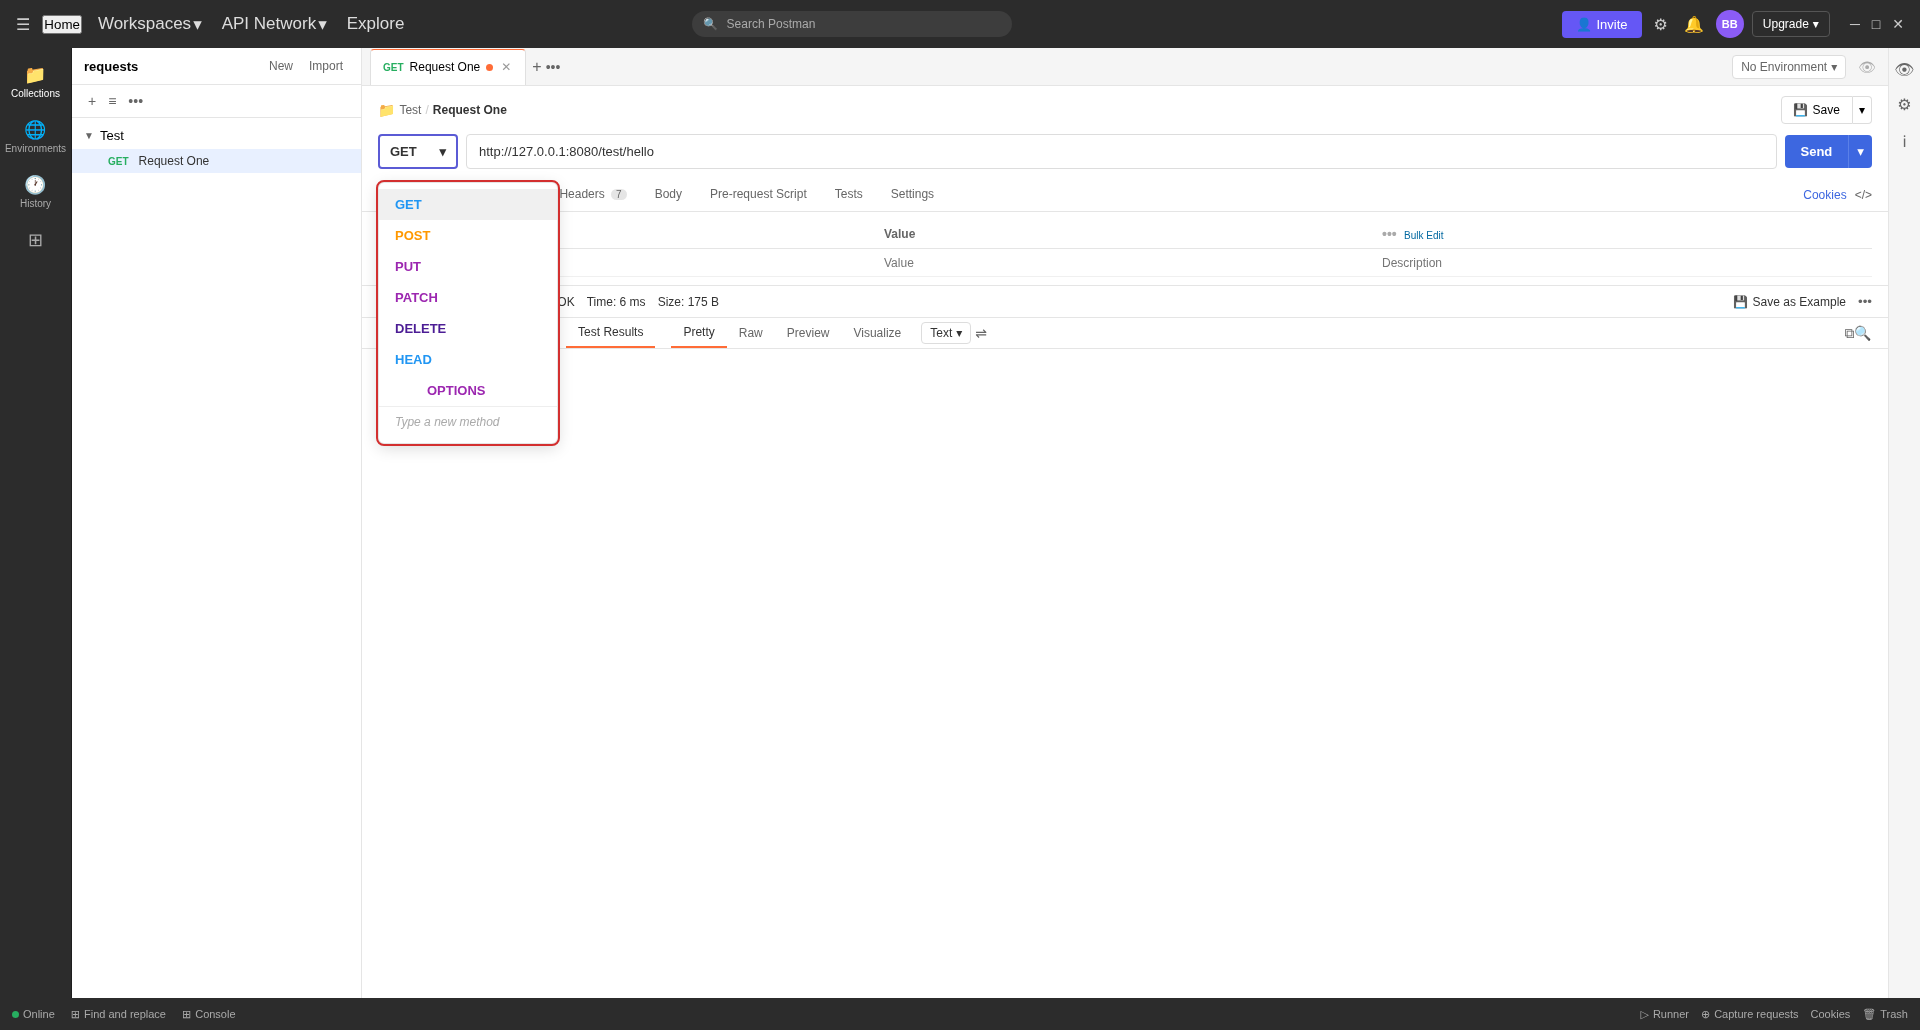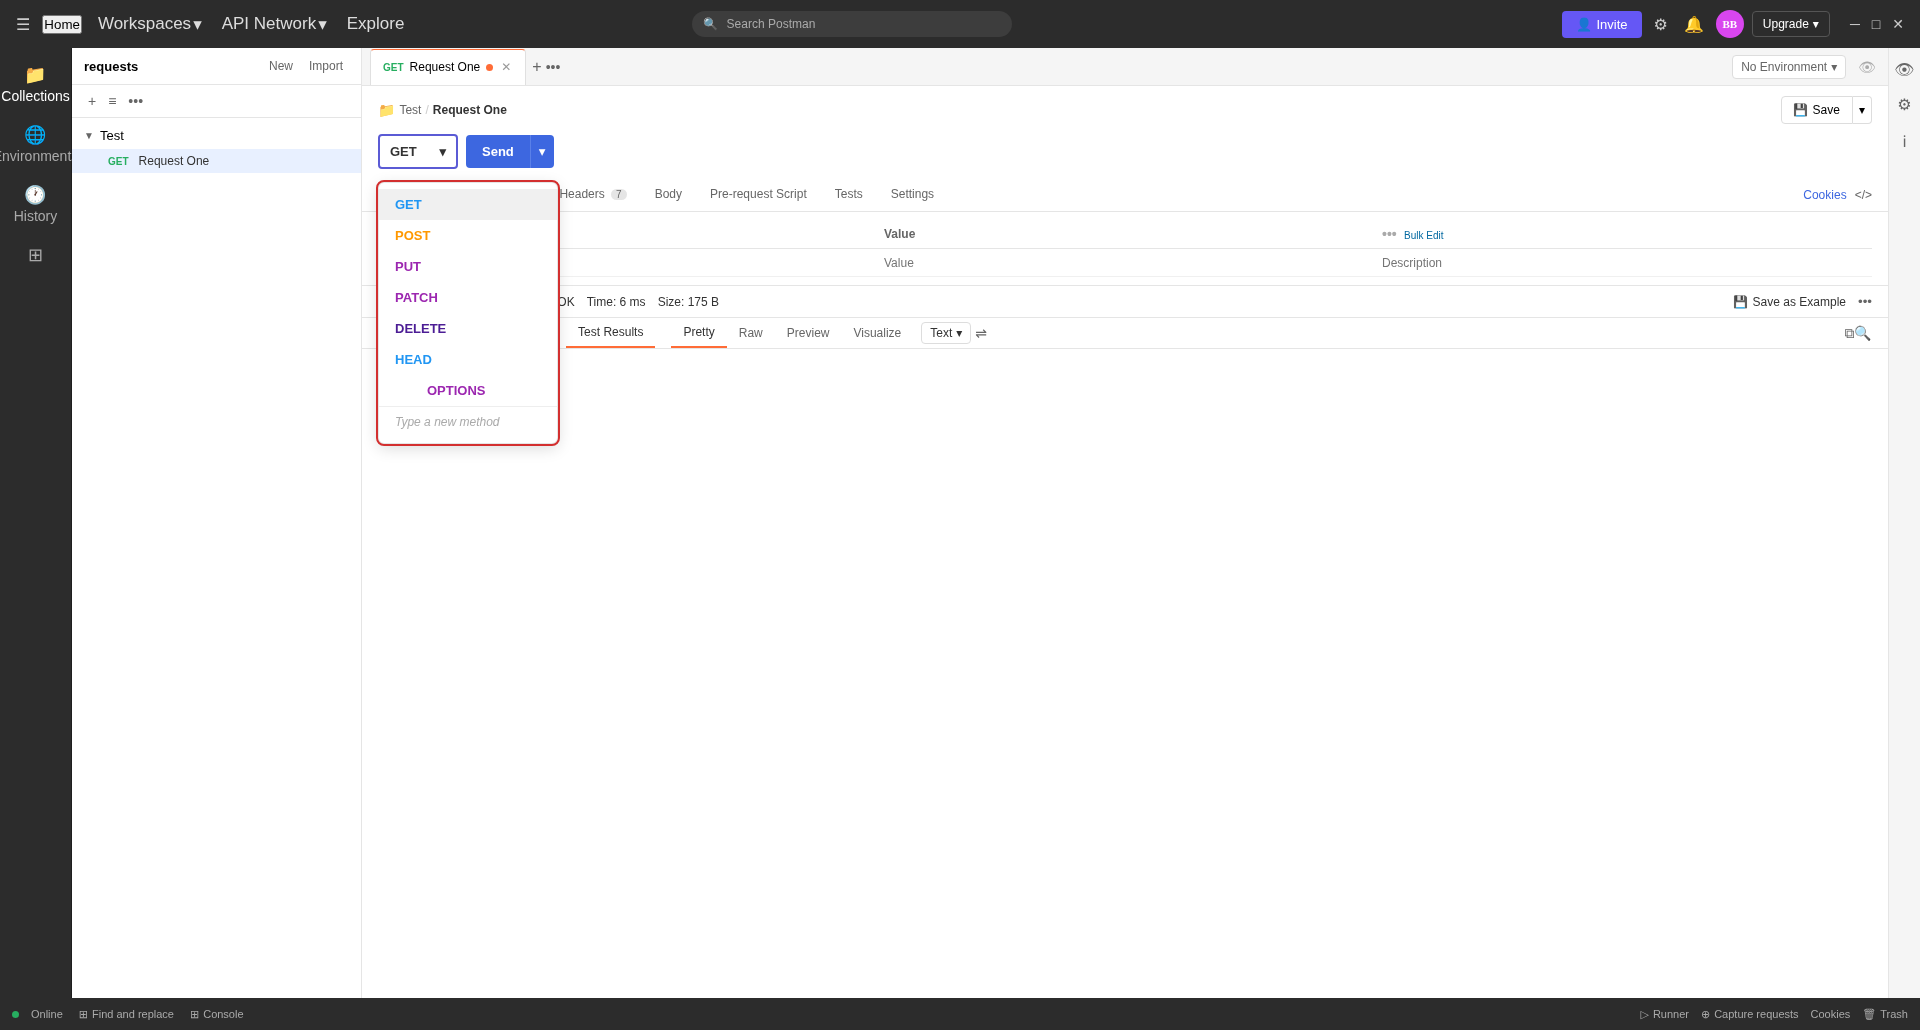--- a/index.html
+++ b/index.html
@@ -19,40 +19,40 @@
       display: flex; align-items: center; background: #3d3d3d; border-radius: 20px;
       padding: 6px 12px; gap: 8px; cursor: pointer;
     }
     .search-bar span { color: #aaa; font-size: 12px; }
     .topbar-right { display: flex; align-items: center; gap: 8px; margin-left: auto; }
     .invite-btn {
       background: #6557f5; color: #fff; border: none; border-radius: 4px;
       padding: 6px 14px; cursor: pointer; font-size: 13px; display: flex; align-items: center; gap: 4px;
     }
     .icon-btn { background: none; border: none; color: #ccc; cursor: pointer; font-size: 16px; padding: 4px; border-radius: 4px; }
-    .avatar { width: 28px; height: 28px; border-radius: 50%; background: #d946ef; display: flex; align-items: center; justify-content: center; color: #fff; font-size: 11px; font-weight: bold; font-family: Liberation Serif, serif; }
+    .avatar { width: 28px; height: 28px; border-radius: 50%; background: #8b5cf6; display: flex; align-items: center; justify-content: center; color: #fff; font-size: 11px; font-weight: bold; }
     .upgrade-btn { background: #2c2c2c; color: #fff; border: 1px solid #555; border-radius: 4px; padding: 5px 10px; cursor: pointer; font-size: 12px; display: flex; align-items: center; gap: 4px; }
     .window-controls { display: flex; gap: 4px; margin-left: 8px; }
     .win-btn { background: none; border: none; color: #ccc; cursor: pointer; font-size: 14px; padding: 2px 4px; }
 
     
     .main { display: flex; height: calc(1030px - 48px - 32px); }
 
     
     .sidebar {
       width: 72px; background: #2c2c2c; display: flex; flex-direction: column; align-items: center;
       padding: 8px 0; gap: 4px; border-right: 1px solid #1e1e1e;
     }
     .sidebar-item {
       display: flex; flex-direction: column; align-items: center; gap: 2px;
       padding: 8px 4px; border-radius: 6px; cursor: pointer; width: 64px; color: #aaa;
     }
     .sidebar-item.active { color: #fff; }
     .sidebar-item .icon { font-size: 18px; }
-    .sidebar-item .label { font-size: 14px; text-align: center; }
+    .sidebar-item .label { font-size: 10px; text-align: center; }
 
     
     .left-panel {
       width: 290px; background: #fff; border-right: 1px solid #e5e5e5;
       display: flex; flex-direction: column;
     }
     .left-panel-header {
       display: flex; align-items: center; padding: 8px 12px; border-bottom: 1px solid #e5e5e5;
       gap: 4px;
     }
@@ -211,21 +211,21 @@
     
     .save-area { display: flex; align-items: center; gap: 0; }
     .save-btn { background: #fff; border: 1px solid #ddd; border-radius: 4px 0 0 4px; padding: 6px 12px; font-size: 12px; cursor: pointer; display: flex; align-items: center; gap: 4px; }
     .save-caret { background: #fff; border: 1px solid #ddd; border-left: none; border-radius: 0 4px 4px 0; padding: 6px 6px; font-size: 12px; cursor: pointer; }
 
     
     .bottom-bar {
       height: 32px; background: #2c2c2c; display: flex; align-items: center;
       padding: 0 12px; gap: 16px; color: #aaa; font-size: 11px;
     }
-    .bottom-bar .status-online { display: flex; align-items: center; gap: 12px; color: #aaa; }
+    .bottom-bar .status-online { display: flex; align-items: center; gap: 4px; color: #aaa; }
     .bottom-bar .status-dot { width: 7px; height: 7px; border-radius: 50%; background: #27ae60; }
     .bottom-bar button { background: none; border: none; color: #aaa; cursor: pointer; font-size: 11px; display: flex; align-items: center; gap: 4px; }
     .bottom-bar .right-items { margin-left: auto; display: flex; align-items: center; gap: 12px; }
 
     .globe-icon { font-size: 12px; }
   </style>
 </head>
 <body>
 
 <div class="topbar">
@@ -346,20 +346,21 @@
             <button class="save-caret">▾</button>
           </div>
         </div>
       </div>
 
       <div class="url-bar" style="position: relative;">
         <div class="method-selector">
           <span style="color:#333; font-weight:700; font-size:13px;">GET</span>
           <span>▾</span>
         </div>
+        <input class="url-input" type="text" value="http://127.0.0.1:8080/test/hello" style="">
         <div class="send-wrap">
           <button class="send-btn" style="border-radius: 4px 0 0 4px;">Send</button>
           <button class="send-btn-caret">▾</button>
         </div>
 
         <div class="method-dropdown">
           <div class="dropdown-item get selected">GET</div>
           <div class="dropdown-item post">POST</div>
           <div class="dropdown-item put">PUT</div>
           <div class="dropdown-item patch">PATCH</div>

